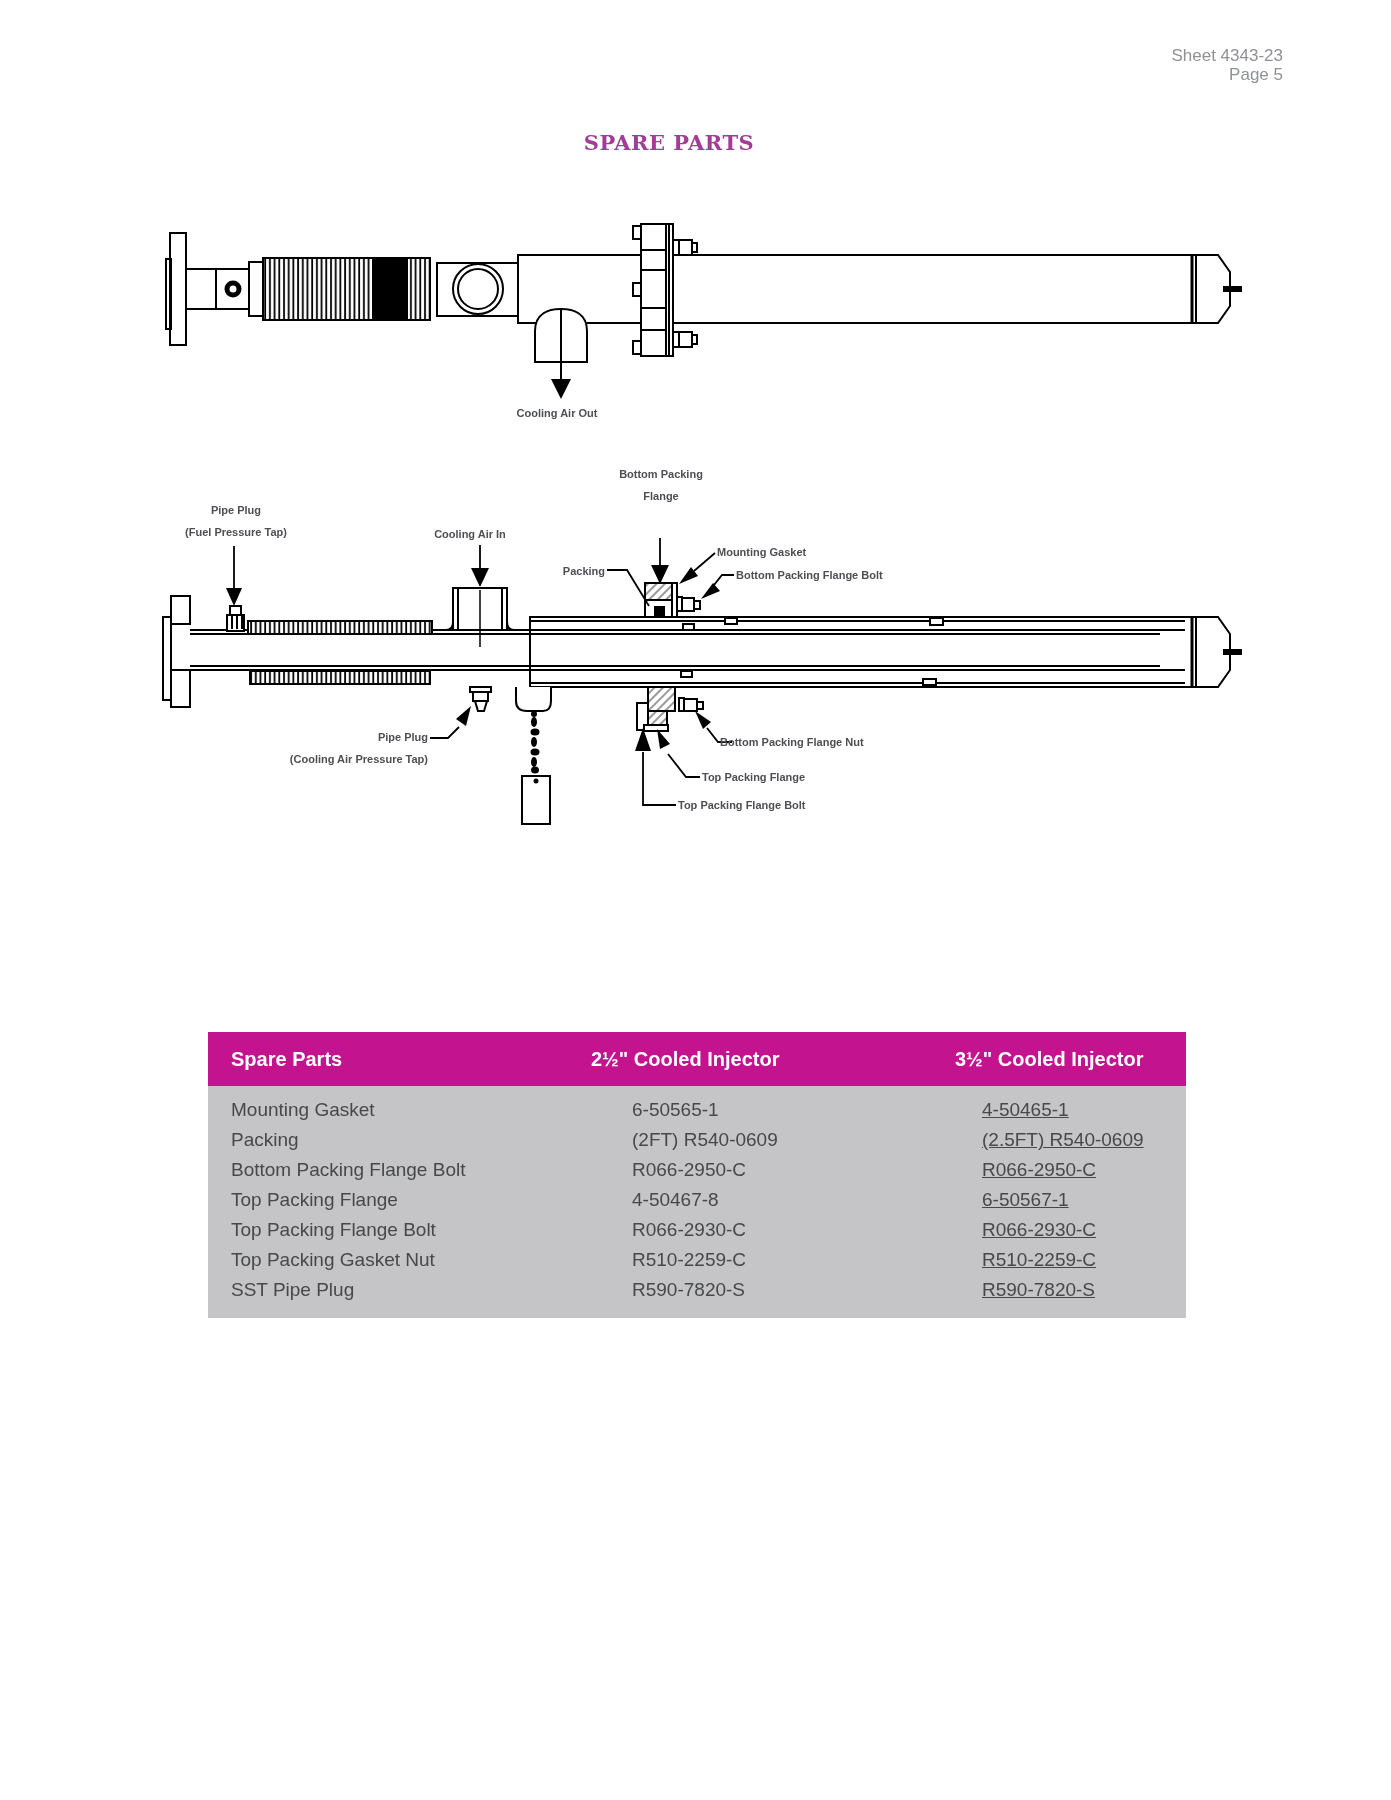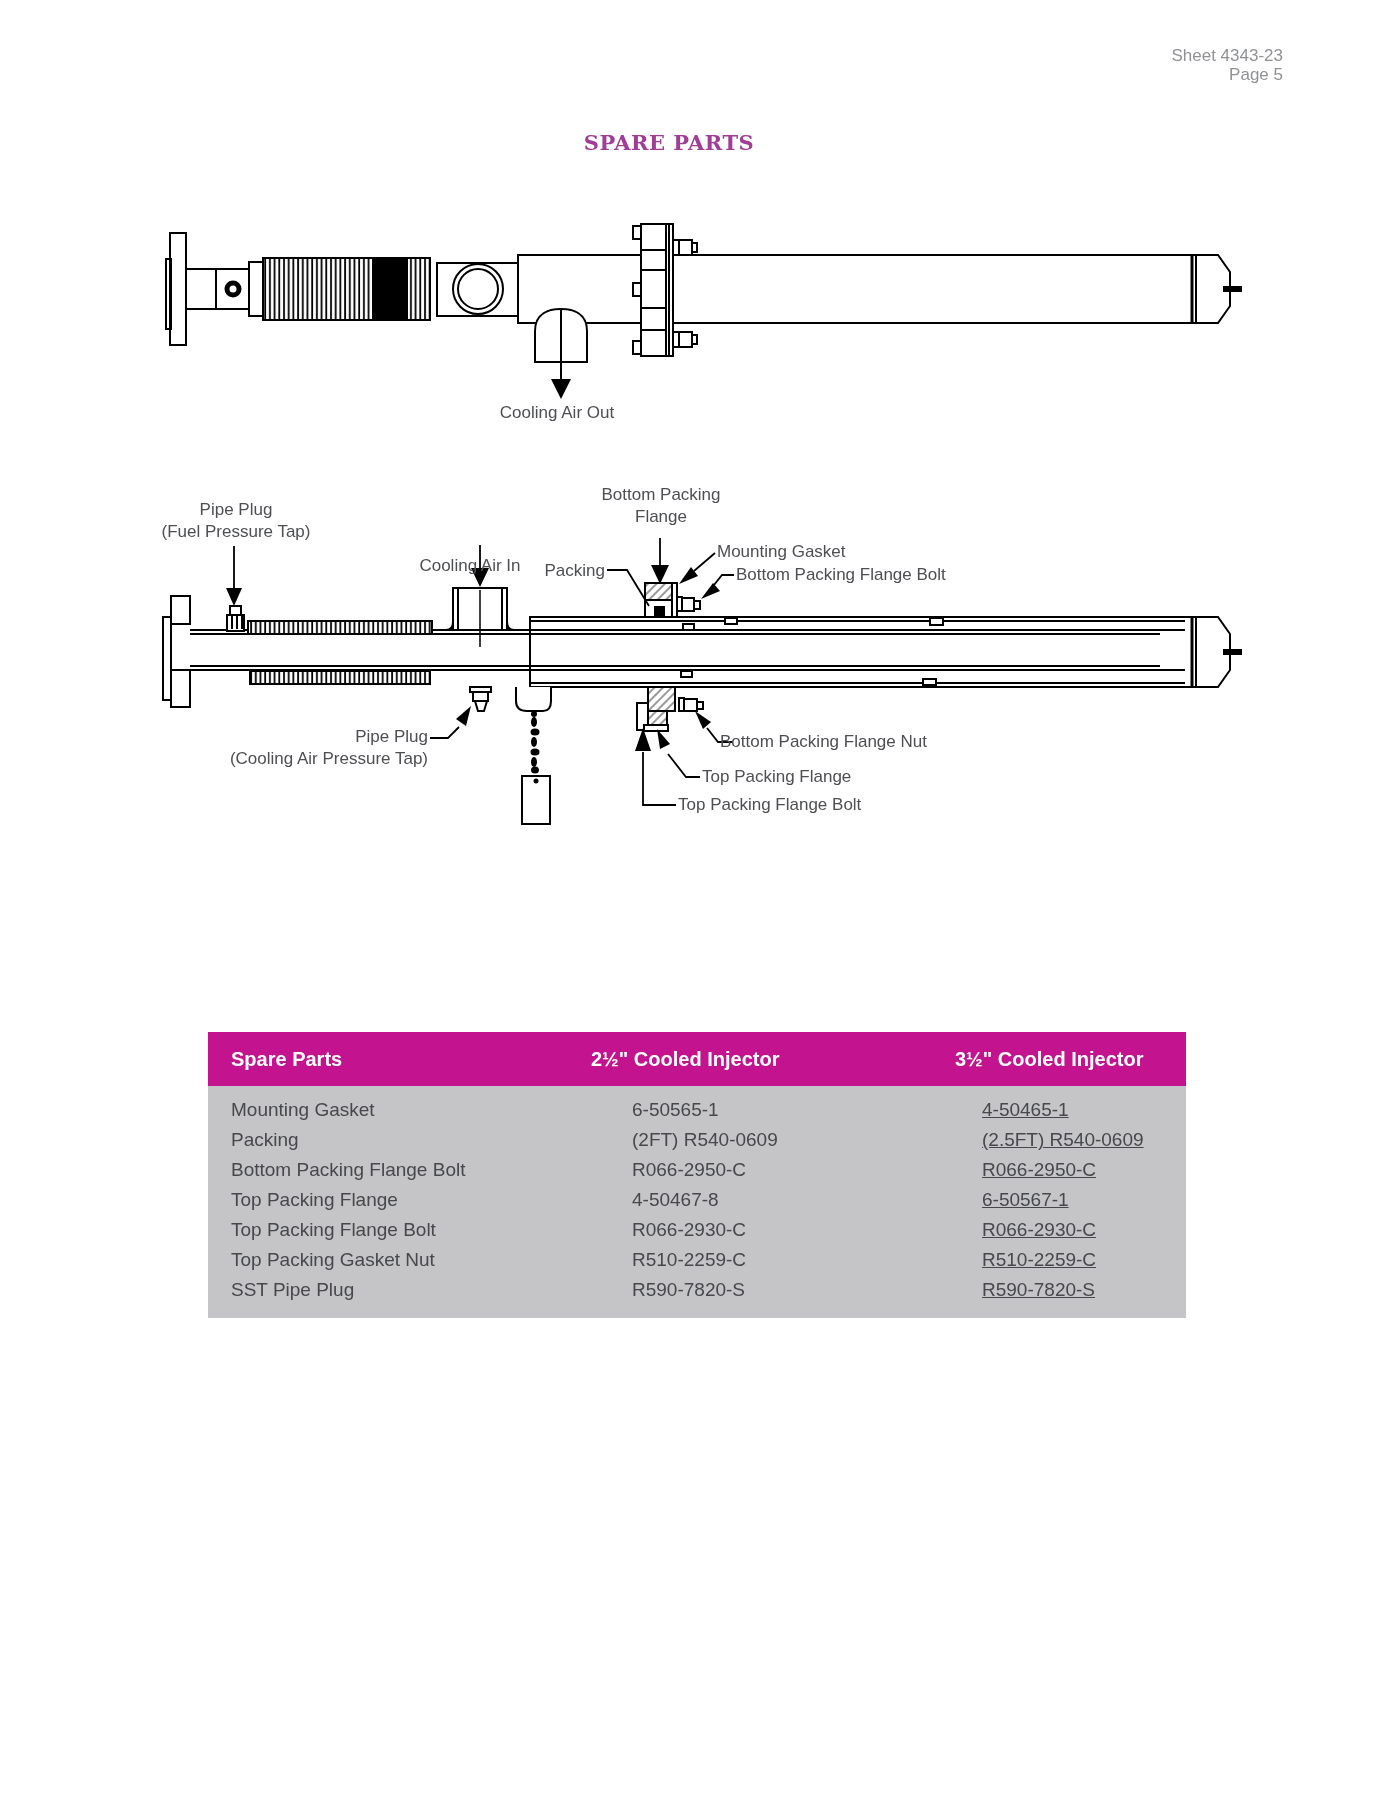--- a/index.html
+++ b/index.html
@@ -6,21 +6,21 @@
   #page{position:relative;width:1338px;height:1800px;background:#fff;overflow:hidden;
         font-family:"Liberation Sans",sans-serif;}
   
   .doc-header{position:absolute;top:46px;right:55px;text-align:right;
               font-size:17px;line-height:19px;color:#8f9194;}
   
   .doc-title{position:absolute;top:130px;left:0;width:100%;text-align:center;
              font-family:"DejaVu Serif",serif;font-weight:bold;font-size:21px;
              letter-spacing:0.5px;color:#a13c97;}
   
-  .dlabel{position:absolute;font-size:17px;line-height:22px;color:#4e4f53;white-space:nowrap;}
+  .dlabel{position:absolute;font-size:11px;line-height:22px;color:#4e4f53;white-space:nowrap;font-weight:bold;}
   .center{text-align:center;}
   .right{text-align:right;}
   svg{position:absolute;top:0;left:0;}
   
   .spare-table{position:absolute;left:208px;top:1032px;width:978px;}
   .t-head{display:grid;grid-template-columns:380px 367px 231px;align-items:center;
           height:54px;background:#c4138e;color:#ffffff;font-weight:bold;font-size:20px;}
   .t-head .c1{padding-left:23px;}
   .t-head .c2{padding-left:3px;}
   .t-head .c3{padding-left:0px;}
@@ -206,23 +206,23 @@
     </g>
   </svg>
 
   <div class="dlabel center" style="left:457px;top:402px;width:200px;">Cooling Air Out</div>
 
   <div class="dlabel center" style="left:136px;top:499px;width:200px;">
     <div>Pipe Plug</div>
     <div>(Fuel Pressure Tap)</div>
   </div>
 
-  <div class="dlabel center" style="left:370px;top:523px;width:200px;margin-top:32px;">Cooling Air In</div>
-
-  <div class="dlabel center" style="left:561px;top:484px;width:200px;">
+  <div class="dlabel center" style="left:370px;top:523px;width:200px;">Cooling Air In</div>
+
+  <div class="dlabel center" style="left:561px;top:463px;width:200px;">
     <div>Bottom Packing</div>
     <div>Flange</div>
   </div>
 
   <div class="dlabel right" style="left:500px;top:560px;width:105px;">Packing</div>
 
   <div class="dlabel" style="left:717px;top:541px;">Mounting Gasket</div>
 
   <div class="dlabel" style="left:736px;top:564px;">Bottom Packing Flange Bolt</div>
 

